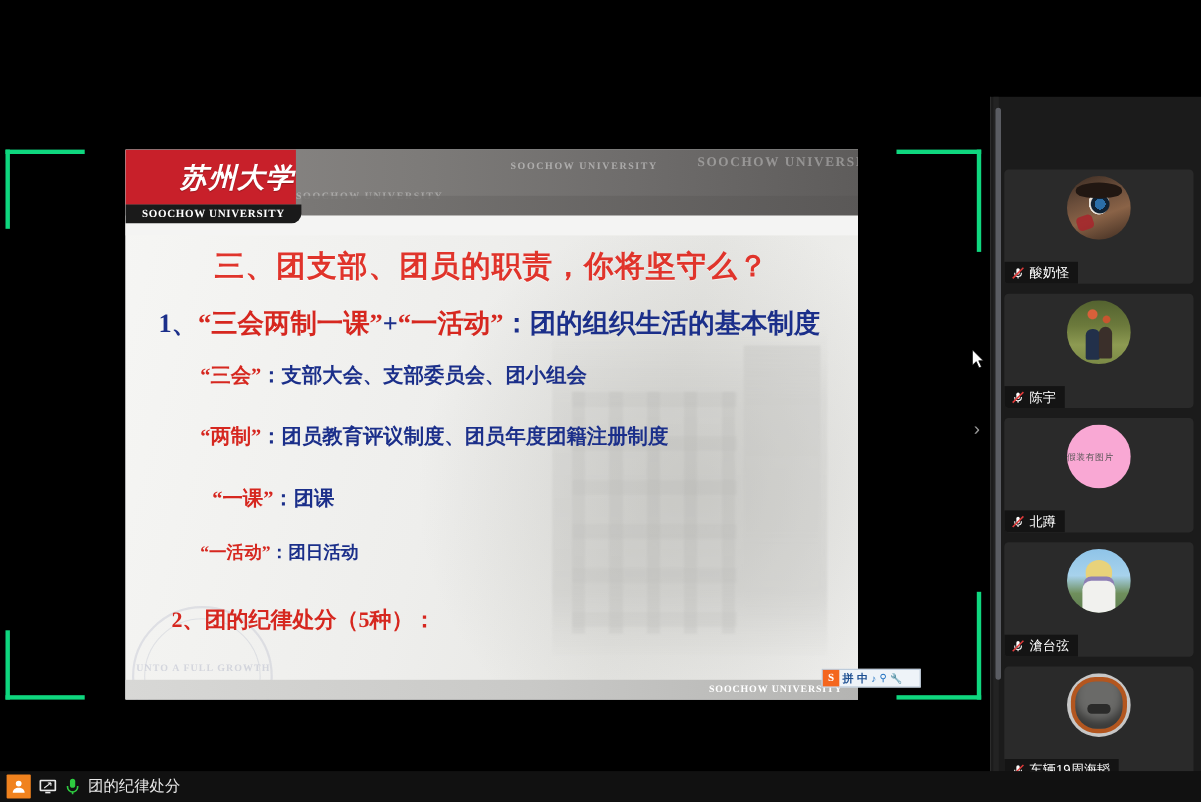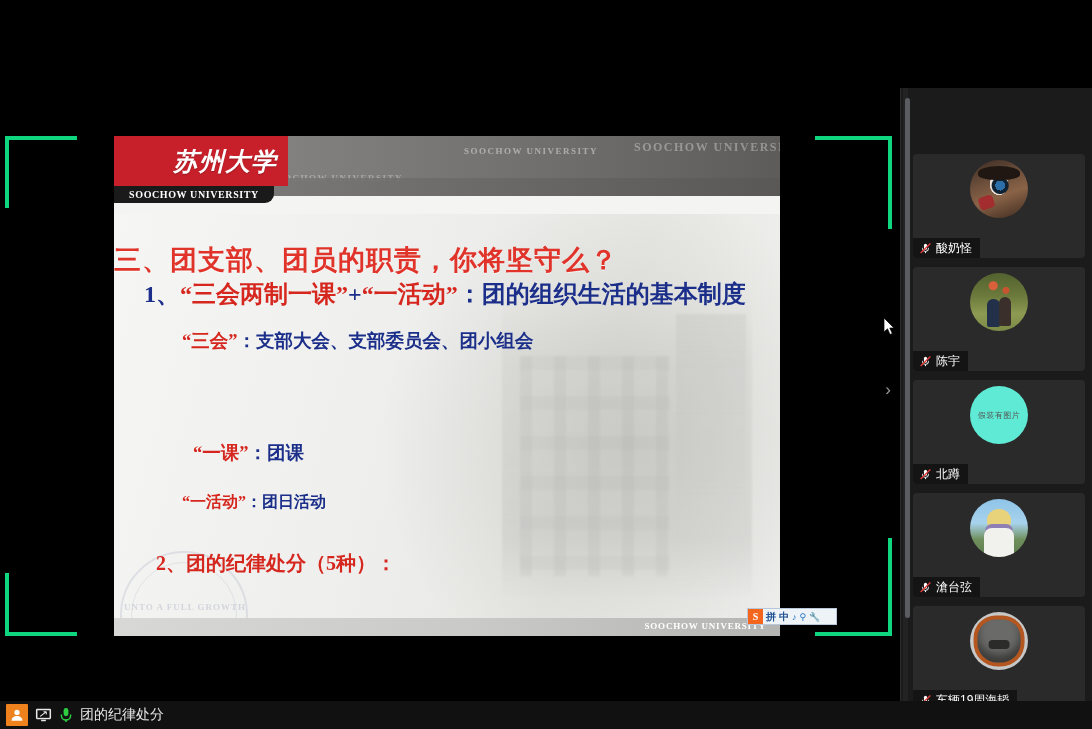--- a/index.html
+++ b/index.html
@@ -102,21 +102,21 @@
     letter-spacing:1.5px; font-size:9px; white-space:nowrap;
   }
   .head-wm1 { left:350px; top:10px; }
   .head-wm2 { left:155px; top:37px; color:rgba(230,230,230,.40); }
   .head-wm3 { left:520px; top:4px; font-size:12px; color:rgba(255,255,255,.33); }
   .slide-head-white {
     position:absolute; left:0; top:60px; width:100%; height:18px; background:#f4f4f3;
   }
 
   .logo-box {
-    position:absolute; left:0; top:0; width:174px; height:50px;
+    position:absolute; left:0; top:0; width:155px; height:50px;
     background:#c8202a; display:flex; align-items:center; justify-content:center;
     overflow:hidden;
     padding-left:48px;
   }
   .logo-cn {
     color:#fff; font-family:"Liberation Serif", serif; font-weight:bold;
     font-size:25px; letter-spacing:1px; font-style:italic;
     text-shadow:0 1px 1px rgba(0,0,0,.25);
   }
   .logo-en {
@@ -138,25 +138,24 @@
     border:1px solid rgba(110,120,160,.26); border-radius:50%;
   }
   .seal-txt {
     position:absolute; left:0; right:0; top:48px; text-align:right;
     font-family:"Liberation Serif", serif; font-size:9px; font-weight:bold;
     color:rgba(110,120,160,.42); letter-spacing:1px; line-height:12px;
   }
 
   
   .slide-title {
-    position:absolute; left:0; right:0; top:88px; 
+    position:absolute; left:0; right:0; top:88px; text-align:center;
     color:#e0342b; font-family:Liberation Mono, monospace; font-weight:bold;
     font-size:27px; letter-spacing:1px;
     text-shadow:0 1px 0 rgba(255,255,255,.6);
-    margin-top:18px;
   }
   .line {
     position:absolute; font-family:"Liberation Serif", serif; font-weight:bold;
     white-space:nowrap;
   }
   .blue { color:#1b2f8a; }
   .red  { color:#d6271f; }
   .l1 { left:30px; top:142px; font-size:24px; }
   .l2 { left:68px; top:192px; font-size:18.5px; }
   .l3 { left:68px; top:248px; font-size:18.5px; }
@@ -247,22 +246,22 @@
   }
   .av-garden:before {
     content:""; position:absolute; left:30%; top:45%; width:22%; height:48%;
     background:#22304a; border-radius:6px 6px 2px 2px;
   }
   .av-garden:after {
     content:""; position:absolute; left:50%; top:42%; width:20%; height:50%;
     background:#3a2f2a; border-radius:6px 6px 2px 2px;
   }
   .av-white {
-    width:100%; height:100%; background:#5eead4;
-    display:flex; align-items:center; justify-content:center;
+    width:100%; height:100%; background:#f9a8d4;
+    display:flex; align-items:center; justify-content:flex-start;
   }
   .av-white span { font-size:8px; color:#555; letter-spacing:.5px; }
   .av-anime {
     width:100%; height:100%; position:relative;
     background:linear-gradient(to bottom, #8fc4e8 0%, #a7d2ec 42%, #6f8f5c 70%, #5d7c4e 100%);
   }
   .av-anime:before {
     content:""; position:absolute; left:50%; top:18%; transform:translateX(-50%);
     width:24px; height:22px; background:#e8d27a; border-radius:50% 50% 42% 42%;
   }
@@ -334,20 +333,23 @@
         <div class="seal-txt">UNTO A FULL GROWTH</div>
       </div>
 
       <div class="slide-title">三、团支部、团员的职责，你将坚守么？</div>
 
       <div class="line l1">
         <span class="blue">1、</span><span class="red">“三会两制一课”</span><span class="blue">+</span><span class="red">“一活动”</span><span class="blue">：团的组织生活的基本制度</span>
       </div>
       <div class="line l2">
         <span class="red">“三会”</span><span class="blue">：支部大会、支部委员会、团小组会</span>
+      </div>
+      <div class="line l3">
+        <span class="red">“两制”</span><span class="blue">：团员教育评议制度、团员年度团籍注册制度</span>
       </div>
       <div class="line l4">
         <span class="red">“一课”</span><span class="blue">：团课</span>
       </div>
       <div class="line l5">
         <span class="red">“一活动”</span><span class="blue">：团日活动</span>
       </div>
       <div class="line l6 red">2、团的纪律处分（5种）：</div>
 
       <div class="slide-foot">

